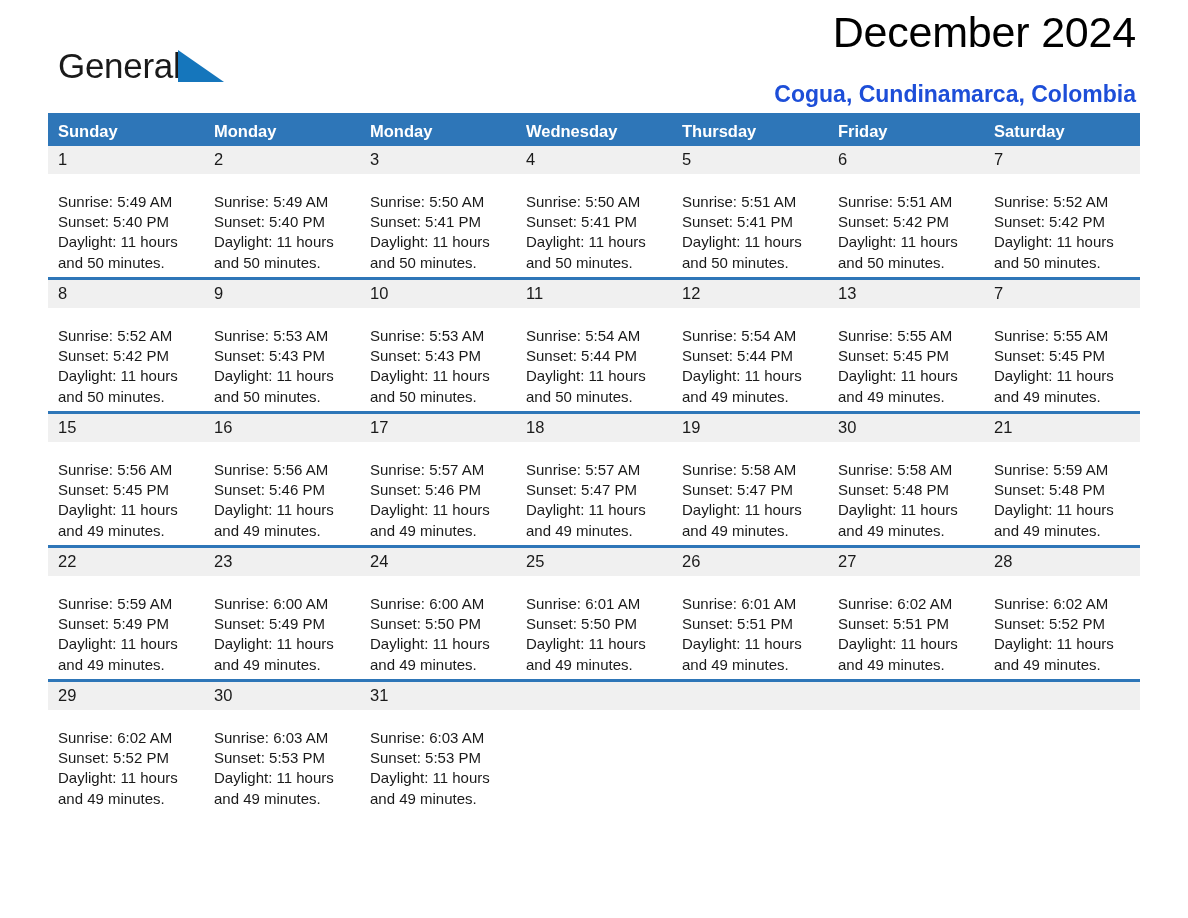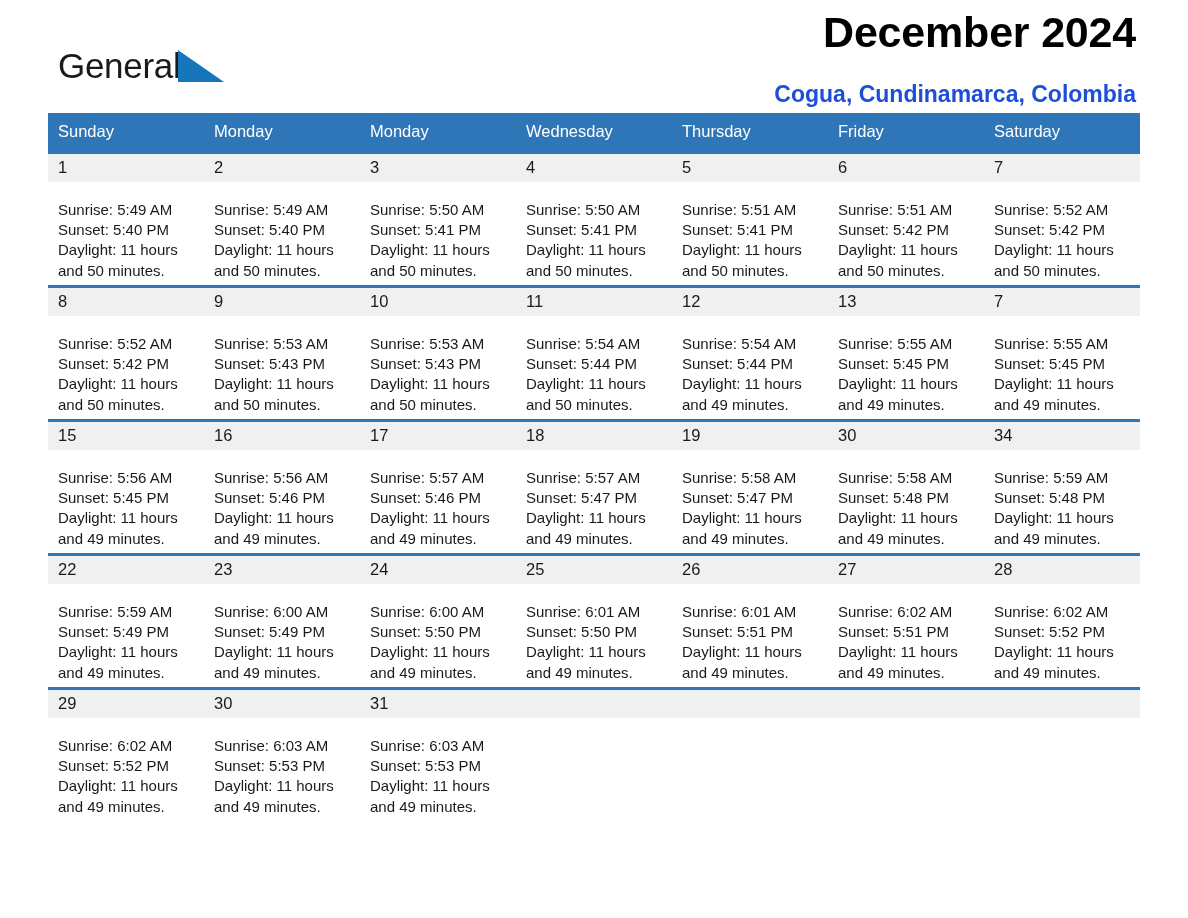--- a/index.html
+++ b/index.html
@@ -59,21 +59,21 @@
     padding-right: 8px;
   }
   .title-block {
     position: absolute;
     right: 4px;
     top: 8px;
     text-align: right;
   }
   .cal-title {
     font-size: 43px;
-    font-weight: 700;
+    font-weight: 400;
     color: #000;
     letter-spacing: -0.2px;
     line-height: 1.15;
   }
   .cal-subtitle {
     font-size: 23px;
     font-weight: 700;
     color: #1d4ed8;
     margin-top: 24px;
     line-height: 1.2;
@@ -85,23 +85,23 @@
     border-collapse: collapse;
     table-layout: fixed;
     margin-top: 8px;
   }
   .calendar col { width: 156px; }
 
   thead th {
     background: #2e76b8;
     color: #ffffff;
     font-size: 16.5px;
-    font-weight: 400;
+    font-weight: 700;
     text-align: left;
-    padding: 8px 0 13px 10px;
+    padding: 8px 0 5px 10px;
     height: 20px;
     vertical-align: middle;
     border: none;
   }
 
   tbody tr.week {
     background: #ffffff;
   }
   tbody td.day {
     vertical-align: top;
@@ -362,21 +362,21 @@
         <td class="day">
           <span class="daynum">30</span>
           <div class="detail">
             <span class="line">Sunrise: 5:58 AM</span>
             <span class="line">Sunset: 5:48 PM</span>
             <span class="line">Daylight: 11 hours</span>
             <span class="line">and 49 minutes.</span>
           </div>
         </td>
         <td class="day">
-          <span class="daynum">34</span>
+          <span class="daynum">21</span>
           <div class="detail">
             <span class="line">Sunrise: 5:59 AM</span>
             <span class="line">Sunset: 5:48 PM</span>
             <span class="line">Daylight: 11 hours</span>
             <span class="line">and 49 minutes.</span>
           </div>
         </td>
       </tr>
 
       <tr class="week">

